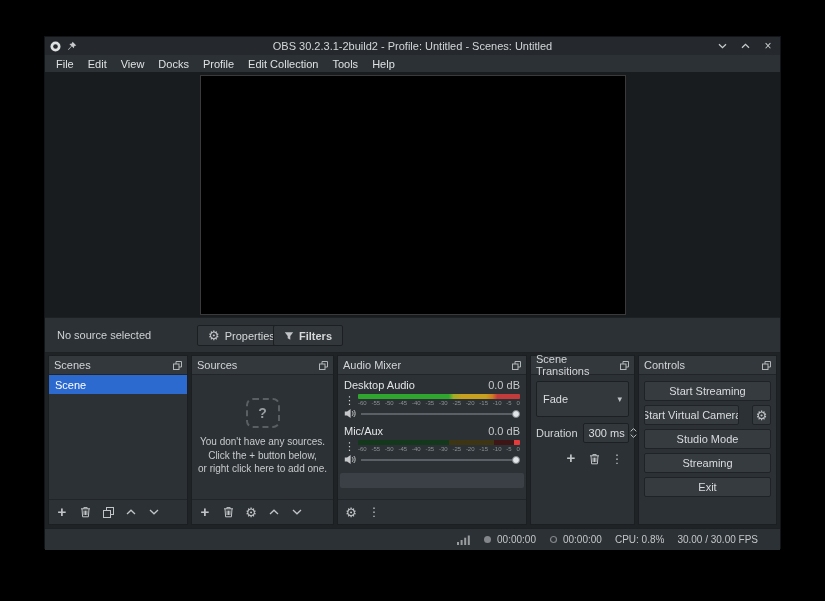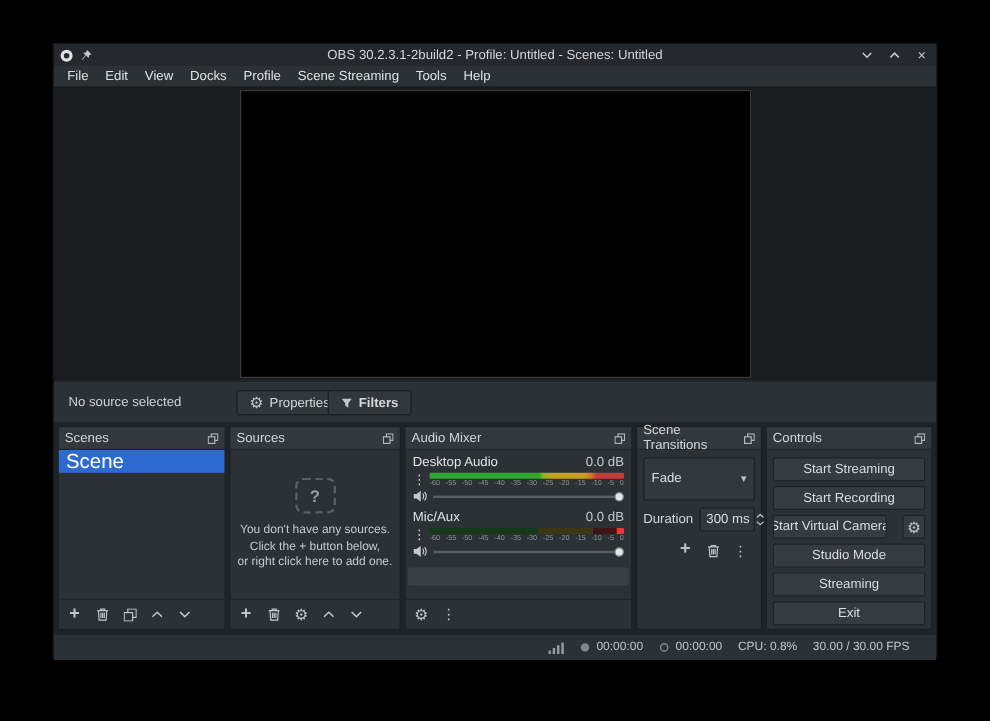--- a/index.html
+++ b/index.html
@@ -67,21 +67,21 @@
   .panel-toolbar{flex:0 0 auto;height:24px;border-top:1px solid #212529;
     display:flex;align-items:center;gap:11px;padding:0 7px;}
   .icon-btn{display:flex;align-items:center;justify-content:center;
     color:#c2c5c7;min-width:12px;}
   .glyph{font-size:13px;line-height:1;color:#c2c5c7;}
   .glyph.plus{font-size:15px;font-weight:bold;margin-top:-2px;}
   .glyph.dots{font-size:12px;}
 
   
   .scene-item{height:19px;background:var(--selection,#2d6ad0);color:#fff;
-    font-size:17px;display:flex;align-items:center;padding:0 6px;}
+    font-size:11px;display:flex;align-items:center;padding:0 6px;}
 
   
   .sources-empty{position:absolute;inset:0;display:flex;flex-direction:column;
     align-items:center;justify-content:center;gap:7px;text-align:center;}
   .q-box{width:30px;height:26px;border:2px dashed #5a5f64;border-radius:7px;
     display:flex;align-items:center;justify-content:center;font-size:14px;
     color:#9a9ea1;font-weight:bold;}
   .sources-empty-text{font-size:10px;color:#c8cacc;line-height:1.35;}
 
   
@@ -179,21 +179,21 @@
         <span class="tb-winbtn">×</span>
       </div>
     </div>
 
     <div class="menubar">
       <span class="menu-item">File</span>
       <span class="menu-item">Edit</span>
       <span class="menu-item">View</span>
       <span class="menu-item">Docks</span>
       <span class="menu-item">Profile</span>
-      <span class="menu-item">Scene Streaming</span>
+      <span class="menu-item">Edit Collection</span>
       <span class="menu-item">Tools</span>
       <span class="menu-item">Help</span>
     </div>
 
     <div class="preview-area">
       <div class="canvas"></div>
     </div>
 
     <div class="source-toolbar">
       <span class="status-text">No source selected</span>
@@ -468,21 +468,20 @@
           <span>Controls</span>
           <span class="float-icon">
             <svg width="9" height="9" viewBox="0 0 9 9">
                 <rect x="0.5" y="3" width="5.5" height="5.5" fill="none" stroke="#b4b7b9"></rect>
                 <path d="M3 3V.5h5.5V6H6" fill="none" stroke="#b4b7b9"></path>
               </svg>
           </span>
         </div>
         <div class="panel-body controls-body">
           <button class="ctl-btn">Start Streaming</button>
-          <button class="ctl-btn">Start Recording</button>
           <div class="vc-row">
             <button class="ctl-btn">Start Virtual Camera</button>
             <button class="ctl-btn vc-gear">
                 <span class="glyph">⚙</span>
               </button>
           </div>
           <button class="ctl-btn">Studio Mode</button>
           <button class="ctl-btn">Streaming</button>
           <button class="ctl-btn">Exit</button>
         </div>

